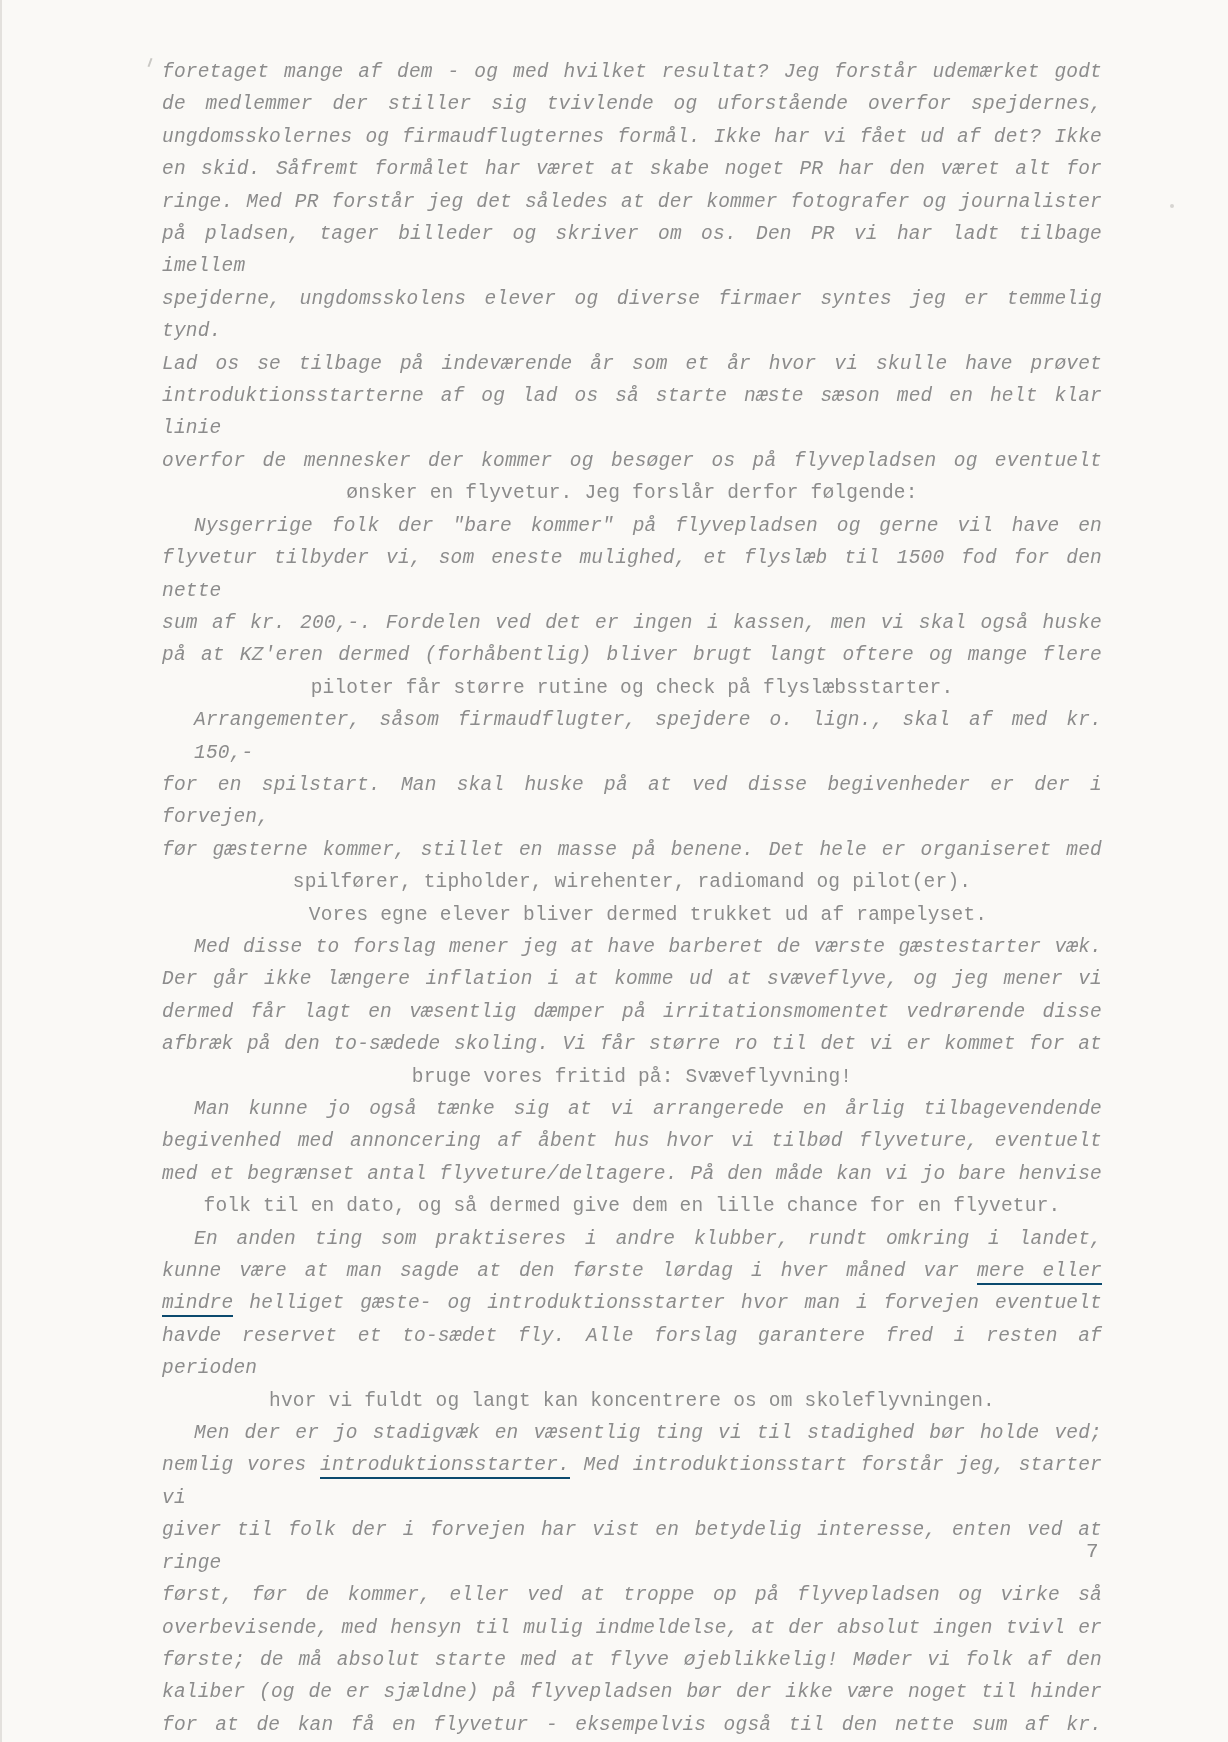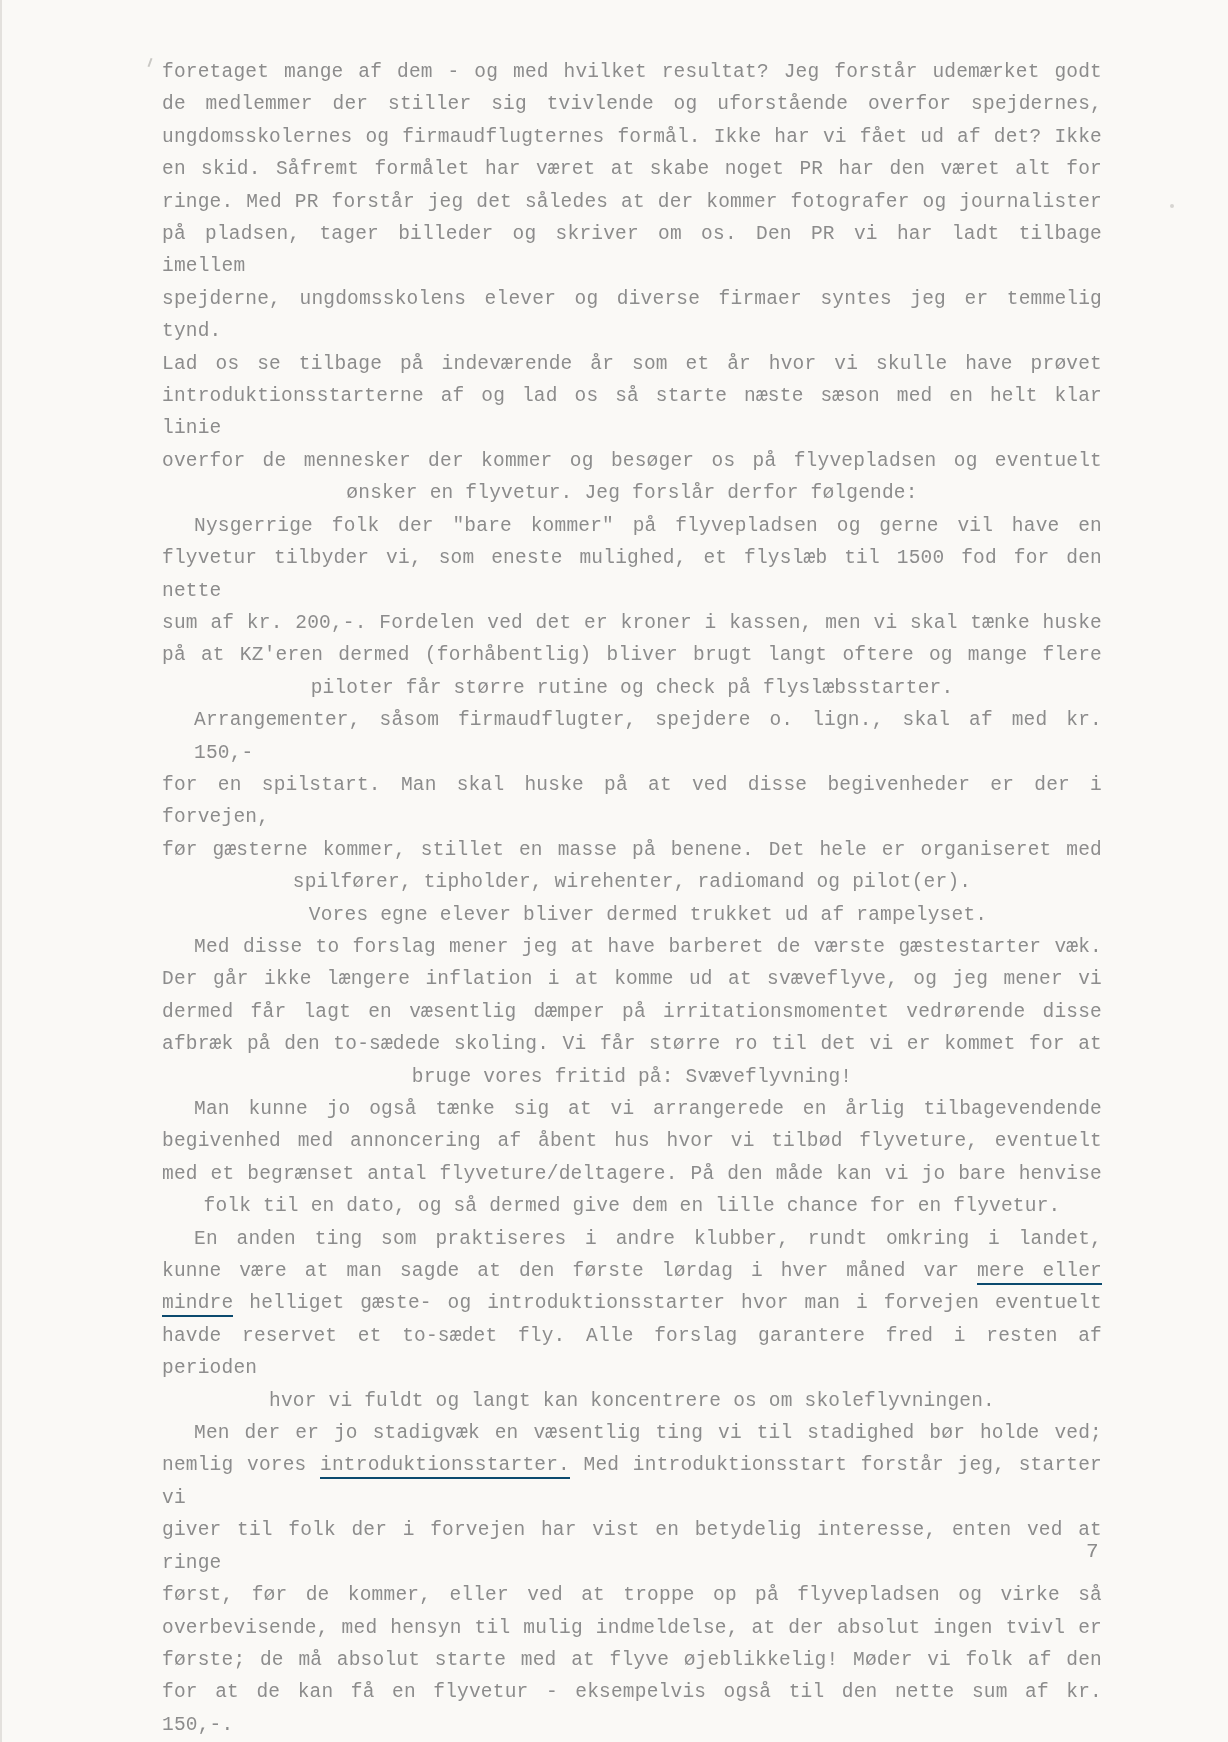--- a/index.html
+++ b/index.html
@@ -33,20 +33,21 @@
     letter-spacing: 0.2px;
   }
   .line {
     min-height: 32.4px;
     white-space: normal;
     text-align: center;
   }
   .line.j {
     text-align: justify;
     text-align-last: justify;
+    font-style: italic;
     -moz-text-align-last: justify;
   }
   .line.ind {
     padding-left: 32px;
   }
   .line.ind.j {
     text-indent: 0;
   }
   .u {
     border-bottom: 2px solid #0c4a6e;
@@ -92,21 +93,21 @@
     <div class="line j"><span class="">en skid. Såfremt formålet har været at skabe noget PR har den været alt for</span></div>
     <div class="line j"><span class="">ringe. Med PR forstår jeg det således at der kommer fotografer og journalister</span></div>
     <div class="line j"><span class="">på pladsen, tager billeder og skriver om os. Den PR vi har ladt tilbage imellem</span></div>
     <div class="line j"><span class="">spejderne, ungdomsskolens elever og diverse firmaer syntes jeg er temmelig tynd.</span></div>
     <div class="line j"><span class="">Lad os se tilbage på indeværende år som et år hvor vi skulle have prøvet</span></div>
     <div class="line j"><span class="">introduktionsstarterne af og lad os så starte næste sæson med en helt klar linie</span></div>
     <div class="line j"><span class="">overfor de mennesker der kommer og besøger os på flyvepladsen og eventuelt</span></div>
     <div class="line"><span class="">ønsker en flyvetur. Jeg forslår derfor følgende:</span></div>
     <div class="line j ind"><span class="">Nysgerrige folk der "bare kommer" på flyvepladsen og gerne vil have en</span></div>
     <div class="line j"><span class="">flyvetur tilbyder vi, som eneste mulighed, et flyslæb til 1500 fod for den nette</span></div>
-    <div class="line j"><span class="">sum af kr. 200,-. Fordelen ved det er kroner i kassen, men vi skal tænke huske</span></div>
+    <div class="line j"><span class="">sum af kr. 200,-. Fordelen ved det er ingen i kassen, men vi skal også huske</span></div>
     <div class="line j"><span class="">på at KZ'eren dermed (forhåbentlig) bliver brugt langt oftere og mange flere</span></div>
     <div class="line"><span class="">piloter får større rutine og check på flyslæbsstarter.</span></div>
     <div class="line j ind"><span class="">Arrangementer, såsom firmaudflugter, spejdere o. lign., skal af med kr. 150,-</span></div>
     <div class="line j"><span class="">for en spilstart. Man skal huske på at ved disse begivenheder er der i forvejen,</span></div>
     <div class="line j"><span class="">før gæsterne kommer, stillet en masse på benene. Det hele er organiseret med</span></div>
     <div class="line"><span class="">spilfører, tipholder, wirehenter, radiomand og pilot(er).</span></div>
     <div class="line ind"><span class="">Vores egne elever bliver dermed trukket ud af rampelyset.</span></div>
     <div class="line j ind"><span class="">Med disse to forslag mener jeg at have barberet de værste gæstestarter væk.</span></div>
     <div class="line j"><span class="">Der går ikke længere inflation i at komme ud at svæveflyve, og jeg mener vi</span></div>
     <div class="line j"><span class="">dermed får lagt en væsentlig dæmper på irritationsmomentet vedrørende disse</span></div>
@@ -120,16 +121,17 @@
     <div class="line j"><span class="">kunne være at man sagde at den første lørdag i hver måned var </span><span class="u">mere eller</span></div>
     <div class="line j"><span class="u">mindre</span><span class=""> helliget gæste- og introduktionsstarter hvor man i forvejen eventuelt</span></div>
     <div class="line j"><span class="">havde reservet et to-sædet fly. Alle forslag garantere fred i resten af perioden</span></div>
     <div class="line"><span class="">hvor vi fuldt og langt kan koncentrere os om skoleflyvningen.</span></div>
     <div class="line j ind"><span class="">Men der er jo stadigvæk en væsentlig ting vi til stadighed bør holde ved;</span></div>
     <div class="line j"><span class="">nemlig vores </span><span class="u">introduktionsstarter.</span><span class=""> Med introduktionsstart forstår jeg, starter vi</span></div>
     <div class="line j"><span class="">giver til folk der i forvejen har vist en betydelig interesse, enten ved at ringe</span></div>
     <div class="line j"><span class="">først, før de kommer, eller ved at troppe op på flyvepladsen og virke så</span></div>
     <div class="line j"><span class="">overbevisende, med hensyn til mulig indmeldelse, at der absolut ingen tvivl er</span></div>
     <div class="line j"><span class="">første; de må absolut starte med at flyve øjeblikkelig! Møder vi folk af den</span></div>
+    <div class="line j"><span class="">kaliber (og de er sjældne) på flyvepladsen bør der ikke være noget til hinder</span></div>
     <div class="line j"><span class="">for at de kan få en flyvetur - eksempelvis også til den nette sum af kr. 150,-.</span></div>
   </div>
 
 <div class="page-number">7</div>
 
 </body></html>

